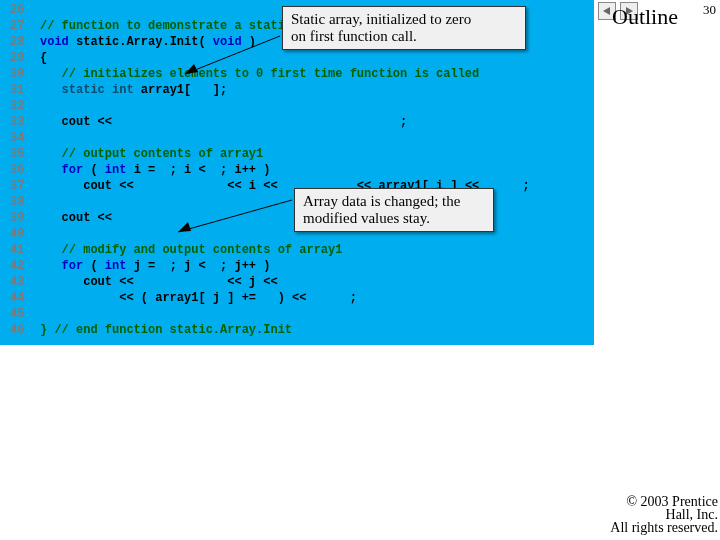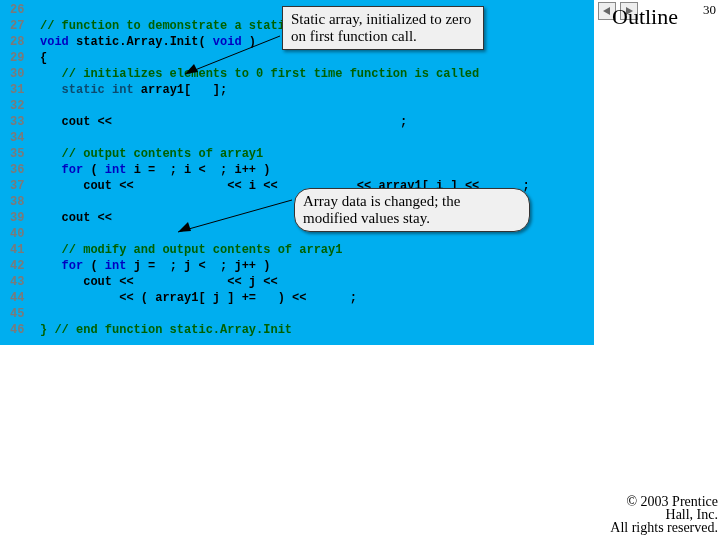--- a/index.html
+++ b/index.html
@@ -54,22 +54,22 @@
     position: absolute;
     background: #f0f0f0;
     border: 1px solid #333;
     box-shadow: 2px 2px 3px rgba(0,0,0,0.4);
     font-family: "Times New Roman", serif;
     font-size: 15px;
     color: #000;
     padding: 4px 8px;
     line-height: 17px;
   }
-  .c1 { left: 282px; top: 6px; width: 202px; }
-  .c2 { left: 294px; top: 188px; width: 236px; border-radius: 16px; }
+  .c1 { left: 282px; top: 6px; width: 244px; }
+  .c2 { left: 294px; top: 188px; width: 200px; }
   .right-col {
     position: absolute;
     left: 596px;
     top: 0;
     width: 124px;
     height: 540px;
   }
   .nav-btns {
     position: absolute;
     left: 2px;

